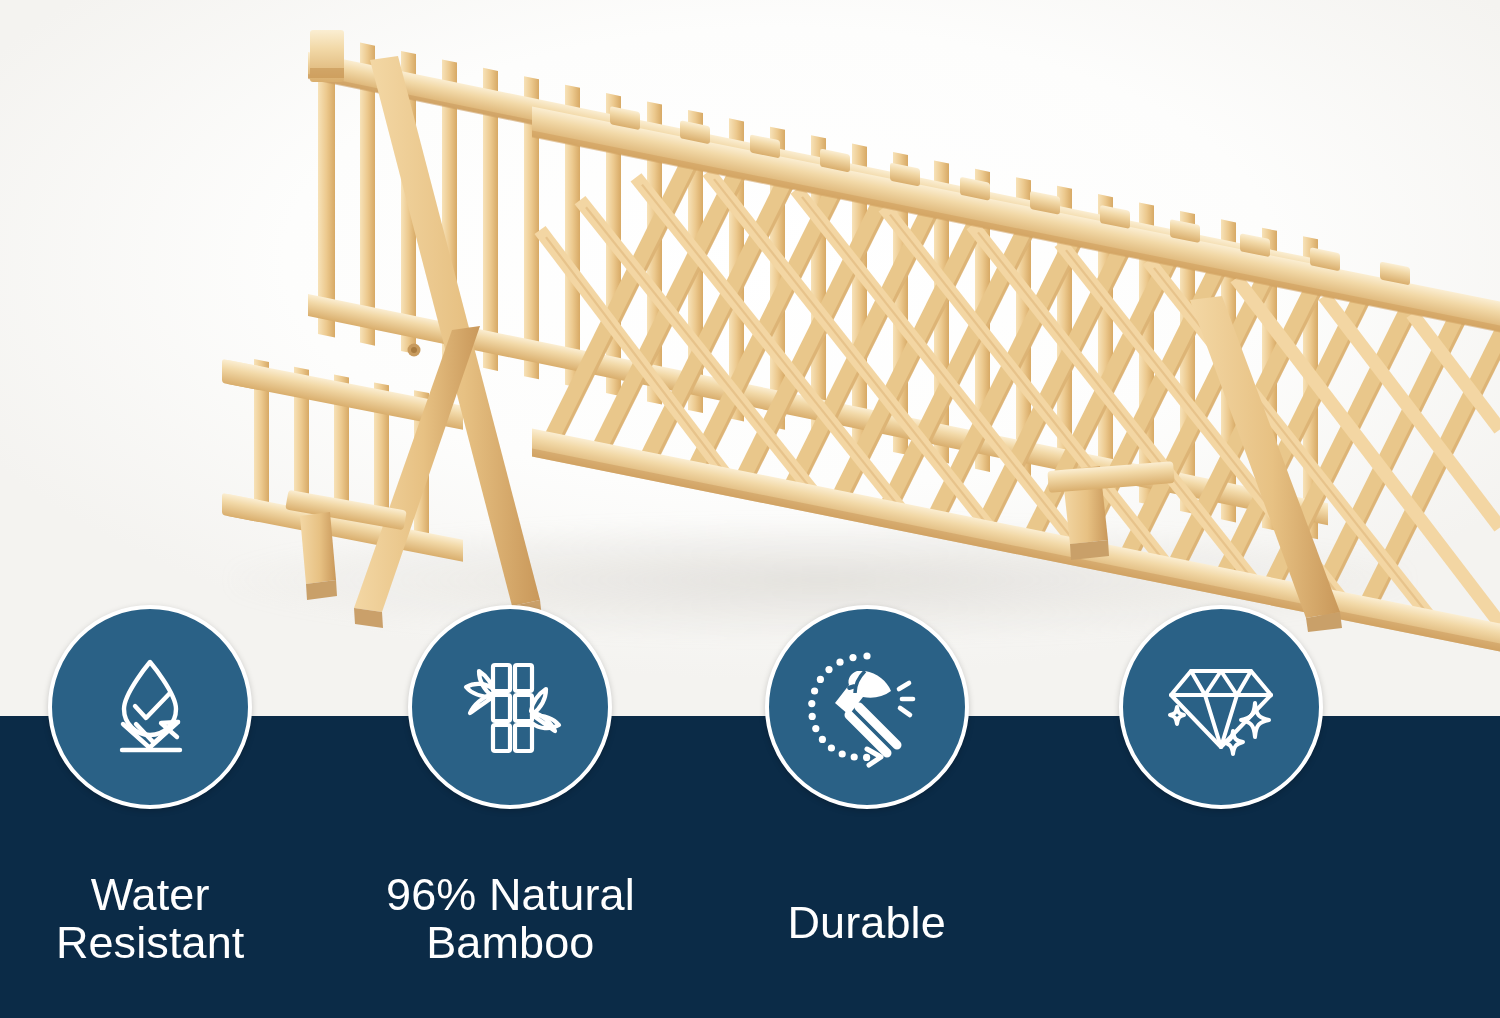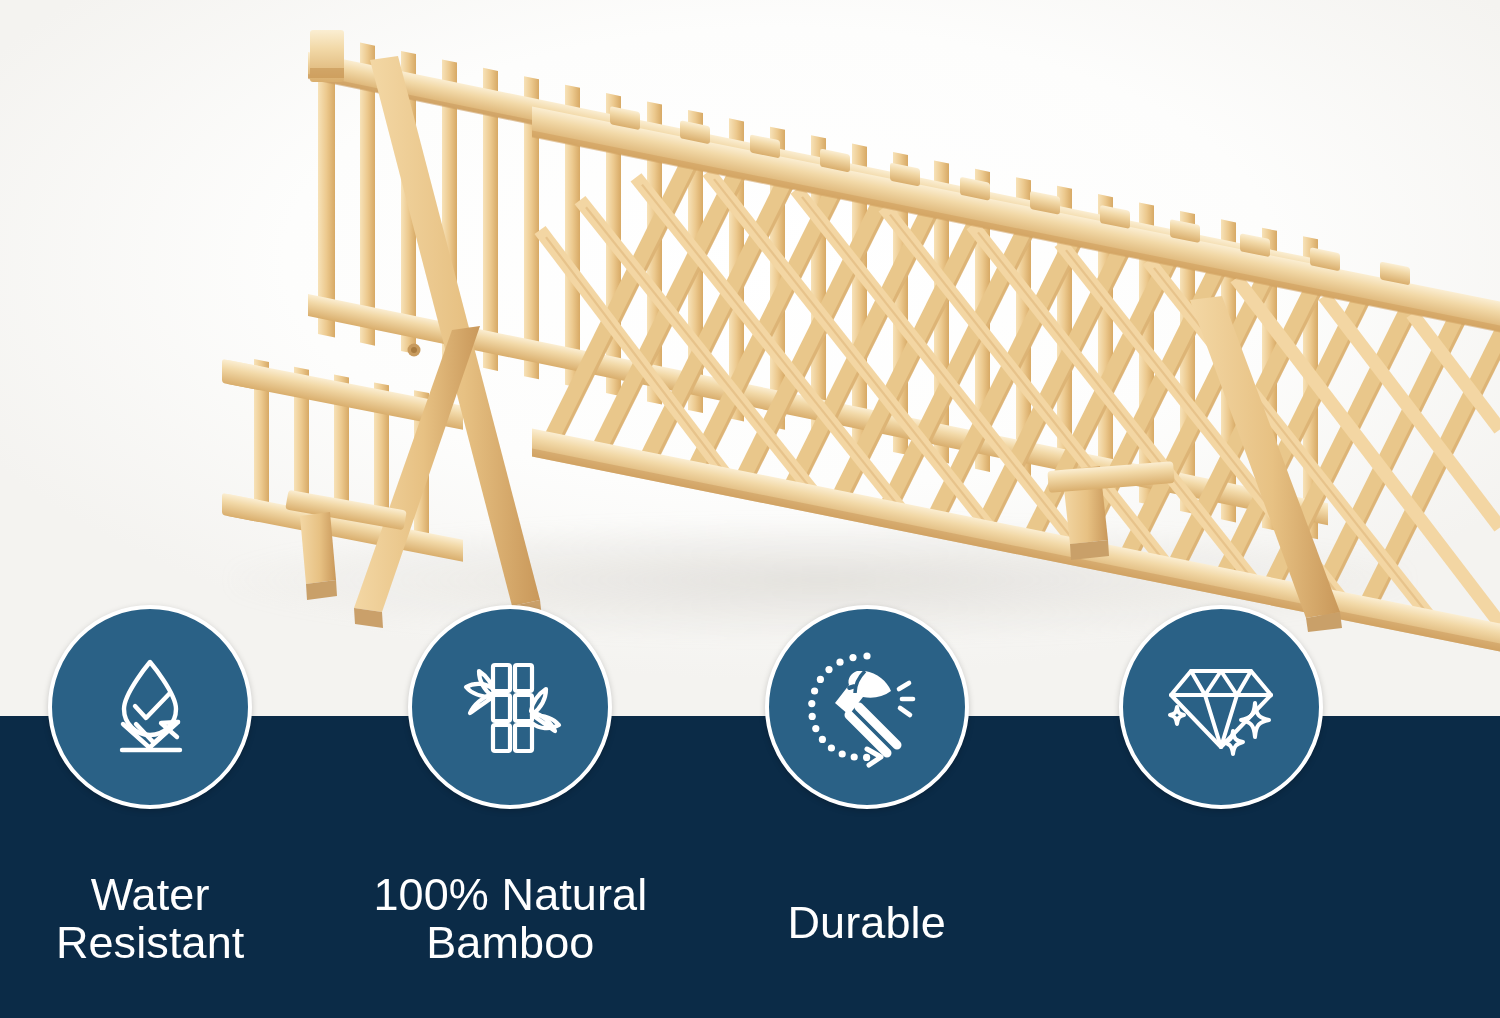--- a/index.html
+++ b/index.html
@@ -358,21 +358,21 @@
             <path d="M41 48 C28 48 19 44 14 38 C23 33 34 34 41 40"></path>
             <path d="M41 48 C31 40 27 30 27 22 C35 27 41 36 42 44"></path>
             <path d="M41 48 C32 54 24 60 18 64 C22 55 31 48 40 45"></path>
 
             <path d="M80 66 C93 66 102 70 107 76 C98 81 87 80 80 74"></path>
             <path d="M80 66 C90 58 94 48 94 40 C86 45 80 54 79 62"></path>
             <path d="M80 66 C89 72 97 78 103 82 C99 73 90 66 81 63"></path>
           </svg>
         </span>
       </div>
-      <div class="f-label">100% Natural
+      <div class="f-label">96% Natural
 Bamboo</div>
     </div>
 
     <div class="feature c3">
       <div class="badge">
         <span>
           <svg width="124" height="124" viewBox="0 0 124 124" fill="none">
 
             <g fill="#ffffff">
               <circle cx="62" cy="11" r="3.6"></circle>

